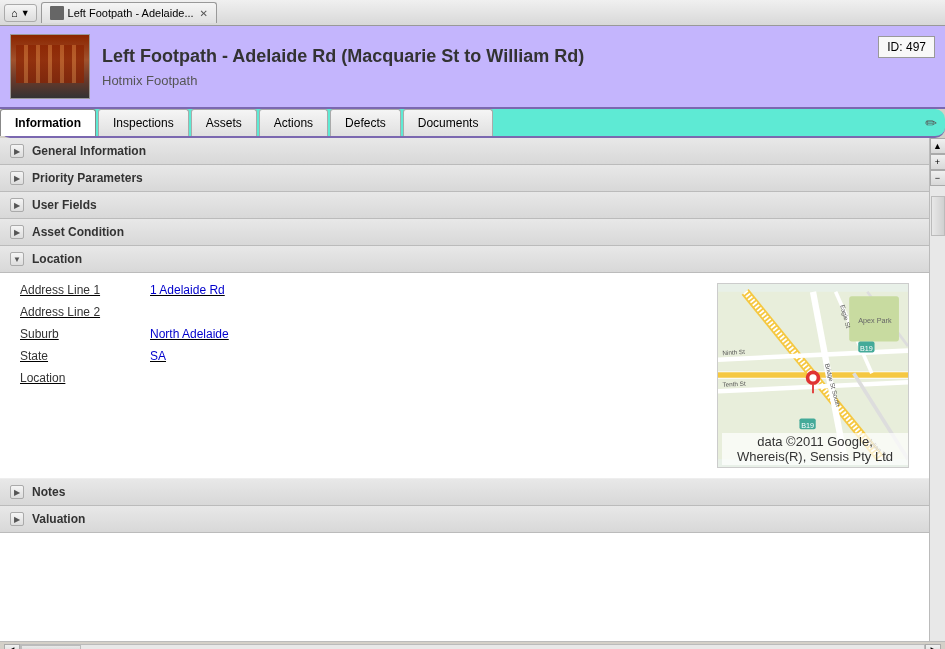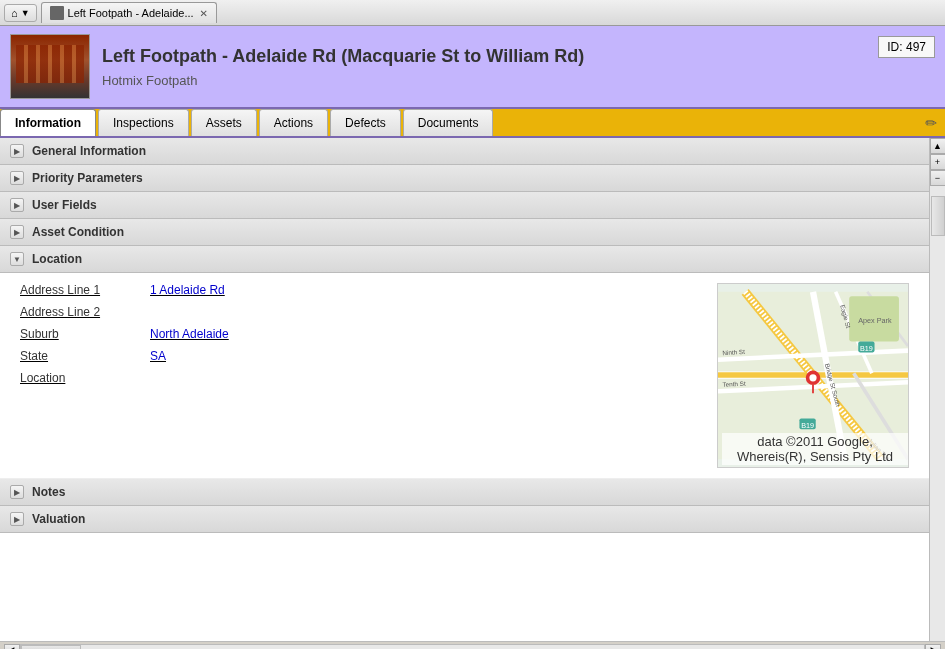--- a/index.html
+++ b/index.html
@@ -93,24 +93,25 @@
       border: 1px solid #999;
       padding: 3px 8px;
       font-size: 12px;
       background: #f8f8f8;
     }
 
     
     .tabs-bar {
       display: flex;
       align-items: flex-end;
-      background: #eab308;
+      background: #5eead4;
       border-bottom: 2px solid #7b68b0;
       padding: 0 0 0 0;
       position: relative;
+      border-radius: 10px;
     }
     .main-tab {
       padding: 6px 14px;
       font-size: 12px;
       cursor: pointer;
       border: 1px solid #aaa;
       background: linear-gradient(to bottom, #f5f5f5, #e0e0e0);
       margin-right: 2px;
       border-bottom: none;
       border-radius: 3px 3px 0 0;

